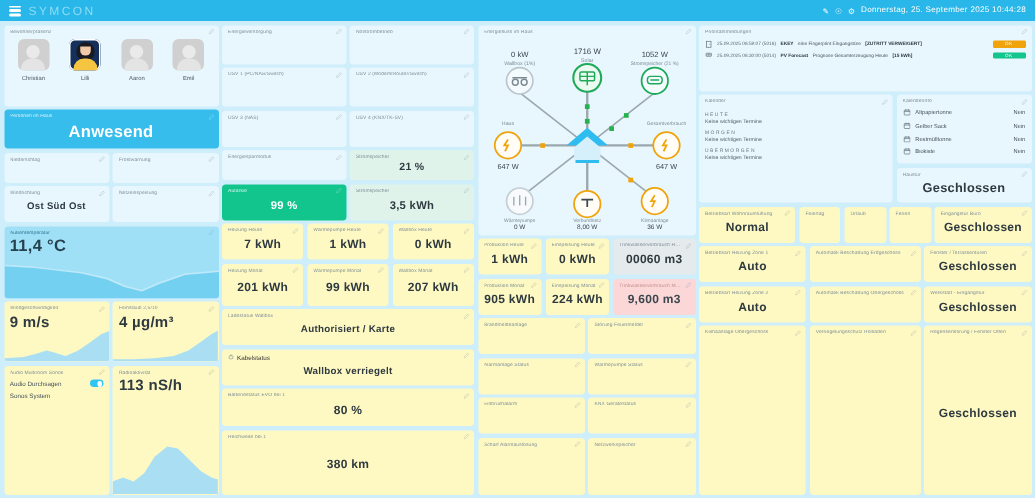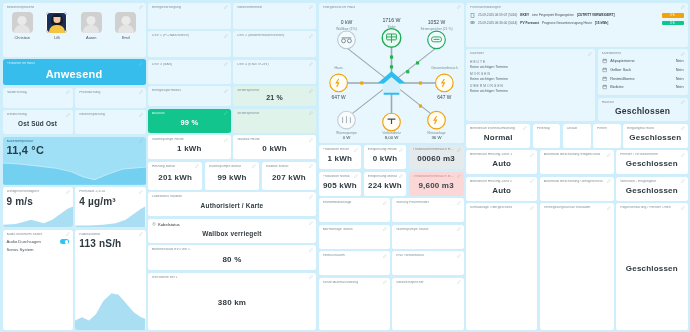--- a/index.html
+++ b/index.html
@@ -40,21 +40,21 @@
   .pen {
     position:absolute; right:3px; top:2.6px; width:4px; height:4px; opacity:.45;
   }
   .pen svg { width:100%; height:100%; display:block; }
   .val {
     flex:1; display:flex; align-items:center; justify-content:center;
     font-size:9px; color:#2f3a40; font-weight:700; letter-spacing:.2px;
   }
   .val.sm { font-size:6.4px; }
 
-  .c-white { background:#ffffff; }
+  .c-white { background:#fef9c3; }
   .c-grey  { background:#e5eaec; }
   .c-blue  { background:#36bdec; }
   .c-blue .lbl { color:#d9f3fd; }
   .c-blue .val { color:#ffffff; font-size:11px; }
   .c-green { background:#12c58c; }
   .c-green .lbl { color:#d6f7ec; }
   .c-green .val { color:#fff; }
   .c-greenl{ background:#dff3ea; }
   .c-red   { background:#fbd7d7; }
   .c-red .lbl { color:#c58e8e; }
@@ -115,20 +115,34 @@
   .kirow .ki-val { margin-left:auto; color:#46525a; }
 
   .lockrow { display:flex; align-items:center; gap:2px; }
   .lockrow .lk { width:4px; height:4px; }
 </style>
 </head>
 <body>
 
 <div class="app">
 
+  <div class="topbar">
+    <div class="burger">
+        <i></i>
+        <i></i>
+        <i></i>
+      </div>
+    <div class="brand">SYMCON</div>
+    <div class="topright">
+      <span class="ic">✎</span>
+      <span class="ic">☉</span>
+      <span class="ic">⚙</span>
+      <span class="clocktxt">Donnerstag, 25. September 2025 10:44:28</span>
+    </div>
+  </div>
 
   <div class="body">
 
     <div class="col" style="width:143px">
 
       <div class="card" style="height:54px">
         <div class="lbl">Bewohnerpräsenz</div>
         <span class="pen">
             <svg viewBox="0 0 10 10">
               <path d="M7 1 L9 3 L3.5 8.5 L1 9 L1.5 6.5 Z" fill="none" stroke="#7d8d96" stroke-width="1"></path>
@@ -390,24 +404,34 @@
             </span>
           <div class="val" style="font-size:7.5px">99 %</div>
         </div>
         <div class="card c-greenl" style="flex:1">
           <div class="lbl">Stromspeicher</div>
           <span class="pen">
               <svg viewBox="0 0 10 10">
                 <path d="M7 1 L9 3 L3.5 8.5 L1 9 L1.5 6.5 Z" fill="none" stroke="#7d8d96" stroke-width="1"></path>
               </svg>
             </span>
-        </div>
-      </div>
-
-      <div class="row" style="height:24px">
+          <div class="val" style="font-size:7.5px">3,5 kWh</div>
+        </div>
+      </div>
+
+      <div class="row" style="height:24px">
+        <div class="card c-white" style="flex:1">
+          <div class="lbl">Heizung Heute</div>
+          <span class="pen">
+              <svg viewBox="0 0 10 10">
+                <path d="M7 1 L9 3 L3.5 8.5 L1 9 L1.5 6.5 Z" fill="none" stroke="#7d8d96" stroke-width="1"></path>
+              </svg>
+            </span>
+          <div class="val" style="font-size:8px">7 kWh</div>
+        </div>
         <div class="card c-white" style="flex:1">
           <div class="lbl">Wärmepumpe Heute</div>
           <span class="pen">
               <svg viewBox="0 0 10 10">
                 <path d="M7 1 L9 3 L3.5 8.5 L1 9 L1.5 6.5 Z" fill="none" stroke="#7d8d96" stroke-width="1"></path>
               </svg>
             </span>
           <div class="val" style="font-size:8px">1 kWh</div>
         </div>
         <div class="card c-white" style="flex:1">

